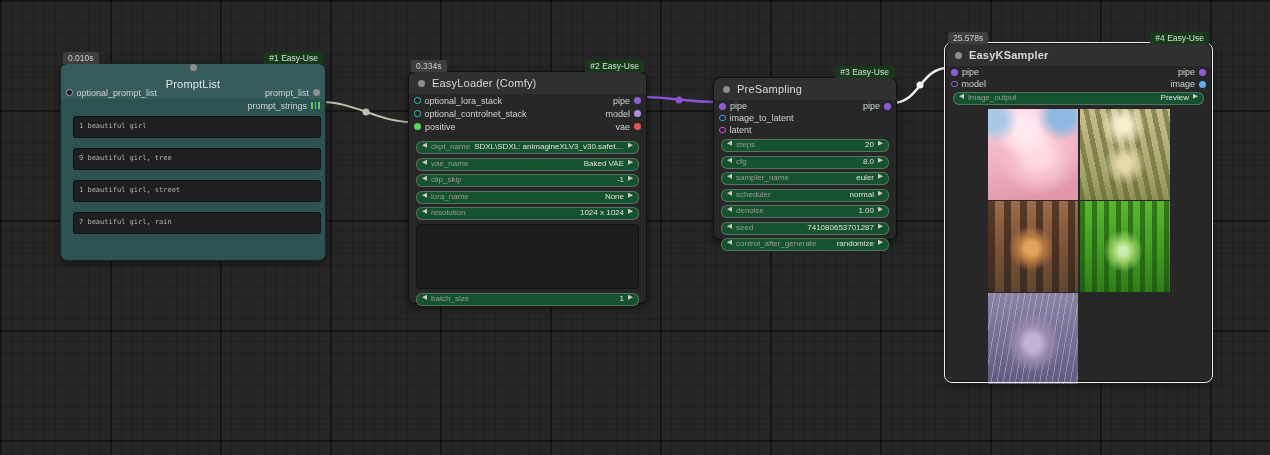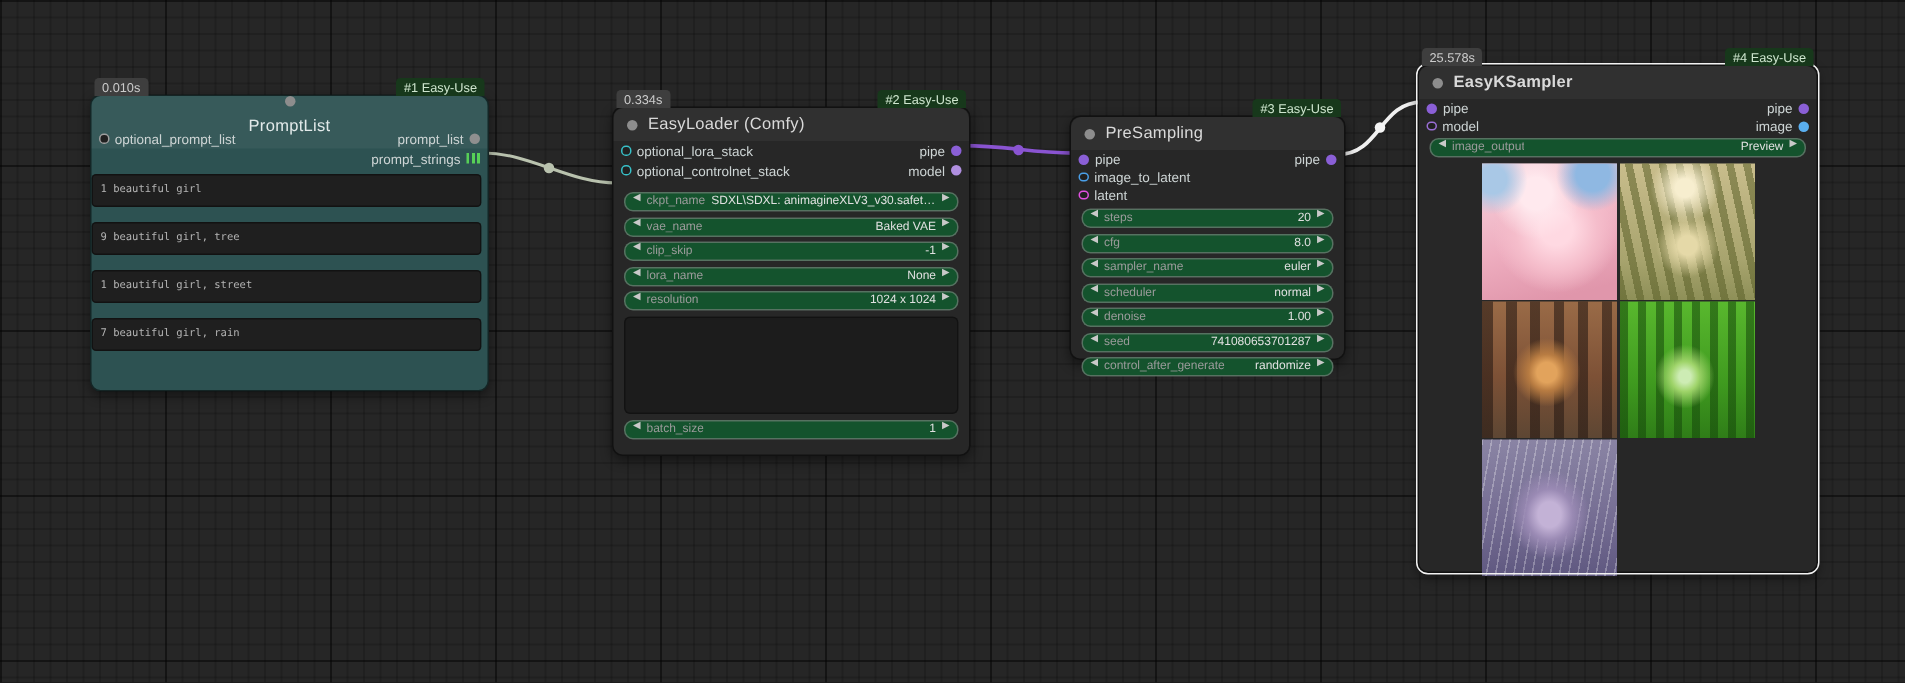--- a/index.html
+++ b/index.html
@@ -41,21 +41,21 @@
   .srow.hl{background:rgba(255,255,255,.05);}
   .in{display:flex;align-items:center;gap:4px;color:#cdd4d4;}
   .out{display:flex;align-items:center;gap:4px;margin-left:auto;color:#cdd4d4;}
   .port{width:7px;height:7px;border-radius:50%;flex:none;background:var(--c);}
   .port.ring{background:#202020;border:1.8px solid var(--c);width:4.5px;height:4.5px;}
   .gridicon{
     width:9px;height:7px;flex:none;
     background:repeating-linear-gradient(90deg,#57d057 0 2px,transparent 2px 3.5px);
   }
   .pfield{
-    height:20px;margin:0 4px 10px 0;background:#1f1f1f;border:1px solid rgba(0,0,0,.4);
+    height:20px;margin:0 4px 10px 12px;background:#1f1f1f;border:1px solid rgba(0,0,0,.4);
     border-radius:3px;font-family:"DejaVu Sans Mono", monospace;font-size:7px;
     color:#b4b4b4;line-height:19px;padding:0 5px;overflow:hidden;white-space:nowrap;
   }
   .pill{
     display:flex;align-items:flex-start;height:11px;margin:0 7px 3.5px 7px;
     background:#14532d;border:1px solid rgba(140,140,140,.55);border-radius:6px;
     padding:0 5px;font-size:8px;gap:4px;
   }
   .pill .arrow{color:#c9c9c9;font-size:6.5px;flex:none;line-height:1;}
   .pill .wlabel{color:#9b9b9b;white-space:nowrap;overflow:hidden;}
@@ -161,20 +161,30 @@
       <div class="srow">
         <span class="in">
           <span class="port ring" style="--c:#38c0c8"></span>
           <span>optional_controlnet_stack</span>
         </span>
         <span class="out">
           <span>model</span>
           <span class="port" style="--c:#b08fe0"></span>
         </span>
       </div>
+      <div class="srow">
+        <span class="in">
+          <span class="port" style="--c:#5dd55d"></span>
+          <span>positive</span>
+        </span>
+        <span class="out">
+          <span>vae</span>
+          <span class="port" style="--c:#e05555"></span>
+        </span>
+      </div>
     </div>
     <div style="height:8px"></div>
     <div class="pill combo">
       <span class="arrow">◀</span>
       <span class="wlabel">ckpt_name</span>
       <span class="wvalue">SDXL\SDXL: animagineXLV3_v30.safetens...</span>
       <span class="arrow">▶</span>
     </div>
     <div class="pill combo">
       <span class="arrow">◀</span>

